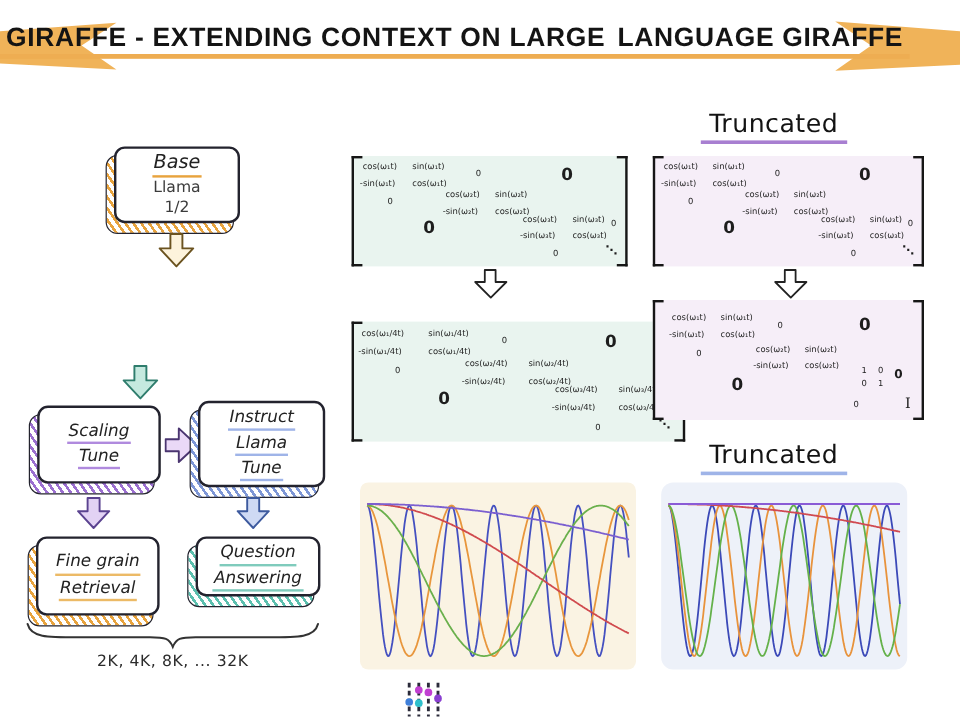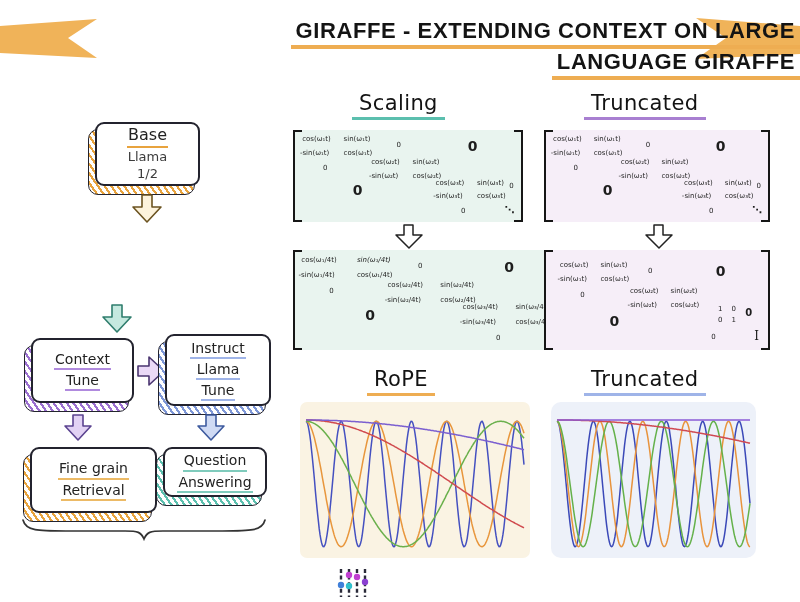--- a/index.html
+++ b/index.html
@@ -1,35 +1,35 @@
 <!DOCTYPE html>
 <html><head>
 <meta charset="utf-8">
 <style>
   html,body{margin:0;padding:0;background:#fff;}
   .stage{position:relative;width:800px;height:602px;background:#ffffff;overflow:hidden;
          font-family:"DejaVu Sans",sans-serif;color:#1c1c1c;}
   svg{display:block;}
 
   
-  .title-wrap{position:absolute;top:18px;left:0;right:0;display:flex;flex-direction:column;
+  .title-wrap{position:absolute;top:18px;left:0;right:12px;display:flex;flex-direction:row;
               align-items:flex-end;z-index:3;}
   .title-line{font-family:"Liberation Sans",sans-serif;font-weight:800;font-size:22px;
               letter-spacing:.6px;color:#141414;border-bottom:4px solid #eead52;
               line-height:1.18;padding:0 5px 1px;white-space:nowrap;}
   .ribbon{position:absolute;z-index:1;}
 
   
   .sbox{position:absolute;}
   .sbox .shadow{position:absolute;width:100%;height:100%;left:-7px;top:7px;
                 border:1.6px solid #23232e;border-radius:10px;
                 background:repeating-linear-gradient(55deg,var(--acc) 0 2.2px,#fff 2.2px 5.4px);}
   .sbox .face{position:absolute;inset:0;background:#fff;border:2px solid #23232e;border-radius:9px;
               display:flex;flex-direction:column;align-items:center;justify-content:center;gap:1px;}
-  .u{border-bottom:2px solid var(--ul);color:#222;line-height:1.3;padding:0 1px;}
+  .u{border-bottom:2px solid var(--ul);color:#222;line-height:1.3;padding:0 1px;font-style:italic;}
   .box-title{font-size:16px;}
   .box-line{font-size:14px;}
   .box-sub{font-size:13px;color:#3c3c3c;line-height:1.25;text-align:center;}
 
   
   .sec-h{position:absolute;font-size:21px;color:#131313;letter-spacing:.4px;
          border-bottom:3px solid var(--ul);padding:0 7px 2px;white-space:nowrap;}
 
   
   .matrix{position:absolute;background:var(--mbg);}
@@ -85,21 +85,21 @@
   </svg>
 
 
   <svg style="position:absolute;left:100px;top:304px" width="34" height="30">
     <polygon points="12,1 12,13 3,13 17,28 31,13 22,13 22,1" fill="#c5e9df" stroke="#2f7d6d" stroke-width="1.6" stroke-linejoin="round"></polygon>
   </svg>
 
   <div class="sbox" style="left:31px;top:338px;width:103px;height:65px;--acc:#9b6fd0">
     <div class="shadow"></div>
     <div class="face">
-      <span class="u box-line" style="--ul:#b08ade">Context</span>
+      <span class="u box-line" style="--ul:#b08ade">Scaling</span>
       <span class="u box-line" style="--ul:#b08ade">Tune</span>
     </div>
   </div>
 
   <svg style="position:absolute;left:137px;top:354px" width="28" height="34">
     <polygon points="1,12 12,12 12,3 27,17 12,31 12,22 1,22" fill="#ead9f7" stroke="#4a3570" stroke-width="1.6" stroke-linejoin="round"></polygon>
   </svg>
 
   <div class="sbox" style="left:165px;top:334px;width:106px;height:72px;--acc:#7d96d6">
     <div class="shadow"></div>
@@ -110,41 +110,41 @@
     </div>
   </div>
 
   <svg style="position:absolute;left:62px;top:414px" width="32" height="28">
     <polygon points="11,1 11,12 3,12 16,26 29,12 21,12 21,1" fill="#e2d2f4" stroke="#5b4390" stroke-width="1.6" stroke-linejoin="round"></polygon>
   </svg>
   <svg style="position:absolute;left:195px;top:414px" width="32" height="28">
     <polygon points="11,1 11,12 3,12 16,26 29,12 21,12 21,1" fill="#cfdaf4" stroke="#3d5a9e" stroke-width="1.6" stroke-linejoin="round"></polygon>
   </svg>
 
-  <div class="sbox" style="left:30px;top:447px;width:127px;height:66px;--acc:#e8a33d">
+  <div class="sbox" style="left:30px;top:447px;width:103px;height:66px;--acc:#e8a33d">
     <div class="shadow"></div>
     <div class="face">
       <span class="u box-line" style="--ul:#ecba66">Fine grain</span>
       <span class="u box-line" style="--ul:#ecba66">Retrieval</span>
     </div>
   </div>
 
   <div class="sbox" style="left:163px;top:447px;width:104px;height:50px;--acc:#5bbfae">
     <div class="shadow"></div>
     <div class="face">
       <span class="u box-line" style="--ul:#7fcbbc">Question</span>
       <span class="u box-line" style="--ul:#7fcbbc">Answering</span>
     </div>
   </div>
 
   <svg style="position:absolute;left:20px;top:518px" width="248" height="24">
     <path d="M3,2 C6,14 20,13 55,13 L105,13 C118,13 121,14 124,21 C127,14 130,13 143,13 L193,13 C228,13 242,14 245,2" fill="none" stroke="#333" stroke-width="1.7" stroke-linecap="round"></path>
   </svg>
-
-  <div class="sec-h" style="left:352px;top:91px;--ul:#5bbfae">Scaling</div>
+  <div class="range-label" style="left:20px;top:544px;width:248px">2K, 4K, 8K, ... 32K</div>
+
   <div class="sec-h" style="left:584px;top:91px;--ul:#a87fd1">Truncated</div>
 
   <div class="matrix" style="left:293px;top:130px;width:230px;height:92px;--mbg:#e9f4ef">
       <span class="cell" style="left: 4%; top: 7%;">cos(ω₁t)</span>
       <span class="cell" style="left: 22%; top: 7%;">sin(ω₁t)</span>
       <span class="cell" style="left: 3%; top: 22%;">-sin(ω₁t)</span>
       <span class="cell" style="left: 22%; top: 22%;">cos(ω₁t)</span>
       <span class="cell" style="left: 45%; top: 13%;">0</span>
       <span class="cell b" style="left: 76%; top: 10%;">0</span>
       <span class="cell" style="left: 13%; top: 38%;">0</span>
@@ -154,23 +154,23 @@
       <span class="cell" style="left: 52%; top: 47%;">cos(ω₂t)</span>
       <span class="cell b" style="left: 26%; top: 58%;">0</span>
       <span class="cell" style="left: 62%; top: 54%;">cos(ω₃t)</span>
       <span class="cell" style="left: 80%; top: 54%;">sin(ω₃t)</span>
       <span class="cell" style="left: 61%; top: 69%;">-sin(ω₃t)</span>
       <span class="cell" style="left: 80%; top: 69%;">cos(ω₃t)</span>
       <span class="cell" style="left: 94%; top: 58%;">0</span>
       <span class="cell" style="left: 73%; top: 85%;">0</span>
       <span class="cell d" style="left: 92%; top: 82%;">⋱</span>
     </div>
-  <div class="matrix" style="left:293px;top:250px;width:278px;height:100px;--mbg:#e9f4ef">
+  <div class="matrix" style="left:293px;top:268px;width:278px;height:100px;--mbg:#e9f4ef">
       <span class="cell" style="left: 3%; top: 7%;">cos(ω₁/4t)</span>
-      <span class="cell" style="left: 23%; top: 7%; font-style: italic;">sin(ω₁/4t)</span>
+      <span class="cell" style="left: 23%; top: 7%;">sin(ω₁/4t)</span>
       <span class="cell" style="left: 2%; top: 22%;">-sin(ω₁/4t)</span>
       <span class="cell" style="left: 23%; top: 22%;">cos(ω₁/4t)</span>
       <span class="cell" style="left: 45%; top: 13%;">0</span>
       <span class="cell b" style="left: 76%; top: 10%;">0</span>
       <span class="cell" style="left: 13%; top: 38%;">0</span>
       <span class="cell" style="left: 34%; top: 32%;">cos(ω₂/4t)</span>
       <span class="cell" style="left: 53%; top: 32%;">sin(ω₂/4t)</span>
       <span class="cell" style="left: 33%; top: 47%;">-sin(ω₂/4t)</span>
       <span class="cell" style="left: 53%; top: 47%;">cos(ω₂/4t)</span>
       <span class="cell b" style="left: 26%; top: 58%;">0</span>
@@ -225,21 +225,20 @@
       <span class="cell i" style="left: 93%; top: 80%;">I</span>
     </div>
 
   <svg style="position:absolute;left:394px;top:224px" width="30" height="26">
     <polygon points="10,1 10,11 2,11 15,24 28,11 19,11 19,1" fill="#ffffff" stroke="#222" stroke-width="1.5" stroke-linejoin="round"></polygon>
   </svg>
   <svg style="position:absolute;left:644px;top:224px" width="30" height="26">
     <polygon points="10,1 10,11 2,11 15,24 28,11 19,11 19,1" fill="#ffffff" stroke="#222" stroke-width="1.5" stroke-linejoin="round"></polygon>
   </svg>
 
-  <div class="sec-h" style="left:367px;top:367px;--ul:#eead52">RoPE</div>
   <div class="sec-h" style="left:584px;top:367px;--ul:#9fb4e8">Truncated</div>
 
   <div class="plot" style="left:300px;top:402px;width:230px;height:156px;background:#faf3e3">
       <svg width="230" height="156" viewBox="0 0 230 156">
         <polyline points="6.0,19.3 6.8,19.9 7.6,21.7 8.3,24.7 9.1,28.8 9.9,33.9 10.7,39.9 11.4,46.8 12.2,54.3 13.0,62.4 13.8,70.8 14.6,79.5 15.3,88.2 16.1,96.8 16.9,105.1 17.7,112.9 18.5,120.2 19.2,126.7 20.0,132.4 20.8,137.1 21.6,140.7 22.3,143.2 23.1,144.5 23.9,144.6 24.7,143.5 25.5,141.2 26.2,137.7 27.0,133.2 27.8,127.7 28.6,121.3 29.4,114.2 30.1,106.4 30.9,98.1 31.7,89.6 32.5,80.9 33.3,72.2 34.0,63.7 34.8,55.6 35.6,47.9 36.4,41.0 37.1,34.8 37.9,29.5 38.7,25.3 39.5,22.1 40.3,20.1 41.0,19.3 41.8,19.7 42.6,21.3 43.4,24.1 44.1,28.0 44.9,33.0 45.7,38.9 46.5,45.6 47.3,53.0 48.0,61.0 48.8,69.4 49.6,78.1 50.4,86.8 51.2,95.4 51.9,103.8 52.7,111.7 53.5,119.1 54.3,125.7 55.1,131.5 55.8,136.4 56.6,140.2 57.4,142.9 58.2,144.4 58.9,144.7 59.7,143.7 60.5,141.6 61.3,138.4 62.1,134.0 62.8,128.7 63.6,122.4 64.4,115.4 65.2,107.7 66.0,99.5 66.7,91.0 67.5,82.3 68.3,73.6 69.1,65.0 69.8,56.8 70.6,49.1 71.4,42.0 72.2,35.7 73.0,30.3 73.7,25.9 74.5,22.5 75.3,20.4 76.1,19.4 76.9,19.6 77.6,21.0 78.4,23.6 79.2,27.3 80.0,32.1 80.7,37.9 81.5,44.5 82.3,51.8 83.1,59.7 83.9,68.0 84.6,76.7 85.4,85.4 86.2,94.0 87.0,102.4 87.8,110.5 88.5,117.9 89.3,124.7 90.1,130.7 90.9,135.7 91.6,139.7 92.4,142.5 93.2,144.2 94.0,144.7 94.8,144.0 95.5,142.1 96.3,139.0 97.1,134.8 97.9,129.6 98.6,123.5 99.4,116.5 100.2,109.0 101.0,100.8 101.8,92.4 102.5,83.7 103.3,75.0 104.1,66.4 104.9,58.1 105.7,50.3 106.4,43.1 107.2,36.7 108.0,31.1 108.8,26.5 109.5,23.0 110.3,20.6 111.1,19.4 111.9,19.5 112.7,20.7 113.4,23.1 114.2,26.7 115.0,31.3 115.8,36.9 116.6,43.3 117.3,50.6 118.1,58.4 118.9,66.7 119.7,75.3 120.5,84.0 121.2,92.6 122.0,101.1 122.8,109.2 123.6,116.8 124.3,123.7 125.1,129.8 125.9,134.9 126.7,139.1 127.5,142.1 128.2,144.0 129.0,144.7 129.8,144.2 130.6,142.4 131.3,139.5 132.1,135.5 132.9,130.5 133.7,124.5 134.5,117.7 135.2,110.2 136.0,102.2 136.8,93.7 137.6,85.1 138.4,76.4 139.1,67.8 139.9,59.4 140.7,51.5 141.5,44.2 142.3,37.7 143.0,31.9 143.8,27.2 144.6,23.5 145.4,20.9 146.1,19.6 146.9,19.4 147.7,20.4 148.5,22.6 149.3,26.0 150.0,30.5 150.8,35.9 151.6,42.3 152.4,49.4 153.2,57.1 153.9,65.3 154.7,73.9 155.5,82.6 156.3,91.3 157.0,99.8 157.8,107.9 158.6,115.6 159.4,122.6 160.2,128.8 160.9,134.2 161.7,138.5 162.5,141.7 163.3,143.8 164.0,144.7 164.8,144.3 165.6,142.8 166.4,140.1 167.2,136.3 167.9,131.4 168.7,125.5 169.5,118.9 170.3,111.5 171.1,103.5 171.8,95.1 172.6,86.5 173.4,77.8 174.2,69.1 175.0,60.8 175.7,52.8 176.5,45.4 177.3,38.7 178.1,32.8 178.8,27.9 179.6,24.0 180.4,21.3 181.2,19.7 182.0,19.3 182.7,20.2 183.5,22.2 184.3,25.4 185.1,29.7 185.8,35.0 186.6,41.2 187.4,48.2 188.2,55.8 189.0,64.0 189.7,72.5 190.5,81.2 191.3,89.9 192.1,98.4 192.9,106.6 193.6,114.4 194.4,121.5 195.2,127.9 196.0,133.4 196.8,137.9 197.5,141.3 198.3,143.5 199.1,144.6 199.9,144.5 200.6,143.1 201.4,140.6 202.2,136.9 203.0,132.2 203.8,126.5 204.5,120.0 205.3,112.7 206.1,104.8 206.9,96.5 207.7,87.9 208.4,79.2 209.2,70.5 210.0,62.1 210.8,54.0 211.5,46.5 212.3,39.7 213.1,33.7 213.9,28.6 214.7,24.6 215.4,21.6 216.2,19.9 217.0,19.3 217.8,19.9 218.5,21.8 219.3,24.8 220.1,28.9 220.9,34.0 221.7,40.1 222.4,47.0 223.2,54.5 224.0,62.6" fill="none" stroke="#4450c0" stroke-width="1.5"></polyline>
         <polyline points="6.0,19.3 6.8,19.5 7.6,19.9 8.3,20.7 9.1,21.7 9.9,23.1 10.7,24.7 11.4,26.6 12.2,28.8 13.0,31.2 13.8,33.9 14.6,36.8 15.3,39.9 16.1,43.2 16.9,46.8 17.7,50.4 18.5,54.3 19.2,58.3 20.0,62.4 20.8,66.5 21.6,70.8 22.3,75.1 23.1,79.5 23.9,83.8 24.7,88.2 25.5,92.5 26.2,96.8 27.0,101.0 27.8,105.1 28.6,109.1 29.4,112.9 30.1,116.7 30.9,120.2 31.7,123.6 32.5,126.7 33.3,129.7 34.0,132.4 34.8,134.9 35.6,137.1 36.4,139.0 37.1,140.7 37.9,142.1 38.7,143.2 39.5,144.0 40.3,144.5 41.0,144.7 41.8,144.6 42.6,144.2 43.4,143.5 44.1,142.5 44.9,141.2 45.7,139.6 46.5,137.7 47.3,135.6 48.0,133.2 48.8,130.6 49.6,127.7 50.4,124.6 51.2,121.3 51.9,117.8 52.7,114.2 53.5,110.3 54.3,106.4 55.1,102.3 55.8,98.1 56.6,93.9 57.4,89.6 58.2,85.2 58.9,80.9 59.7,76.5 60.5,72.2 61.3,67.9 62.1,63.7 62.8,59.6 63.6,55.6 64.4,51.7 65.2,47.9 66.0,44.4 66.7,41.0 67.5,37.8 68.3,34.8 69.1,32.0 69.8,29.5 70.6,27.3 71.4,25.3 72.2,23.5 73.0,22.1 73.7,21.0 74.5,20.1 75.3,19.6 76.1,19.3 76.9,19.4 77.6,19.7 78.4,20.4 79.2,21.3 80.0,22.6 80.7,24.1 81.5,25.9 82.3,28.0 83.1,30.4 83.9,33.0 84.6,35.8 85.4,38.9 86.2,42.1 87.0,45.6 87.8,49.2 88.5,53.0 89.3,57.0 90.1,61.0 90.9,65.2 91.6,69.4 92.4,73.7 93.2,78.1 94.0,82.4 94.8,86.8 95.5,91.1 96.3,95.4 97.1,99.6 97.9,103.8 98.6,107.8 99.4,111.7 100.2,115.5 101.0,119.1 101.8,122.5 102.5,125.7 103.3,128.8 104.1,131.5 104.9,134.1 105.7,136.4 106.4,138.4 107.2,140.2 108.0,141.7 108.8,142.9 109.5,143.8 110.3,144.4 111.1,144.7 111.9,144.7 112.7,144.4 113.4,143.7 114.2,142.8 115.0,141.6 115.8,140.1 116.6,138.4 117.3,136.3 118.1,134.0 118.9,131.5 119.7,128.7 120.5,125.6 121.2,122.4 122.0,119.0 122.8,115.4 123.6,111.6 124.3,107.7 125.1,103.6 125.9,99.5 126.7,95.3 127.5,91.0 128.2,86.6 129.0,82.3 129.8,77.9 130.6,73.6 131.3,69.3 132.1,65.0 132.9,60.9 133.7,56.8 134.5,52.9 135.2,49.1 136.0,45.5 136.8,42.0 137.6,38.8 138.4,35.7 139.1,32.9 139.9,30.3 140.7,28.0 141.5,25.9 142.3,24.1 143.0,22.5 143.8,21.3 144.6,20.4 145.4,19.7 146.1,19.4 146.9,19.3 147.7,19.6 148.5,20.1 149.3,21.0 150.0,22.2 150.8,23.6 151.6,25.3 152.4,27.3 153.2,29.6 153.9,32.1 154.7,34.9 155.5,37.9 156.3,41.1 157.0,44.5 157.8,48.0 158.6,51.8 159.4,55.7 160.2,59.7 160.9,63.8 161.7,68.0 162.5,72.3 163.3,76.7 164.0,81.0 164.8,85.4 165.6,89.7 166.4,94.0 167.2,98.3 167.9,102.4 168.7,106.5 169.5,110.5 170.3,114.3 171.1,117.9 171.8,121.4 172.6,124.7 173.4,127.8 174.2,130.7 175.0,133.3 175.7,135.7 176.5,137.8 177.3,139.7 178.1,141.2 178.8,142.5 179.6,143.5 180.4,144.2 181.2,144.6 182.0,144.7 182.7,144.5 183.5,144.0 184.3,143.2 185.1,142.1 185.8,140.7 186.6,139.0 187.4,137.0 188.2,134.8 189.0,132.3 189.7,129.6 190.5,126.6 191.3,123.5 192.1,120.1 192.9,116.5 193.6,112.8 194.4,109.0 195.2,105.0 196.0,100.8 196.8,96.6 197.5,92.4 198.3,88.0 199.1,83.7 199.9,79.3 200.6,75.0 201.4,70.7 202.2,66.4 203.0,62.2 203.8,58.1 204.5,54.2 205.3,50.3 206.1,46.6 206.9,43.1 207.7,39.8 208.4,36.7 209.2,33.8 210.0,31.1 210.8,28.7 211.5,26.5 212.3,24.6 213.1,23.0 213.9,21.7 214.7,20.6 215.4,19.9 216.2,19.4 217.0,19.3 217.8,19.5 218.5,19.9 219.3,20.7 220.1,21.8 220.9,23.1 221.7,24.7 222.4,26.7 223.2,28.8 224.0,31.3" fill="none" stroke="#e8963c" stroke-width="1.5"></polyline>
         <polyline points="6.0,19.3 6.8,19.3 7.6,19.4 8.3,19.5 9.1,19.6 9.9,19.8 10.7,20.0 11.4,20.3 12.2,20.6 13.0,20.9 13.8,21.3 14.6,21.7 15.3,22.1 16.1,22.6 16.9,23.1 17.7,23.7 18.5,24.3 19.2,24.9 20.0,25.6 20.8,26.3 21.6,27.1 22.3,27.8 23.1,28.6 23.9,29.5 24.7,30.4 25.5,31.3 26.2,32.2 27.0,33.2 27.8,34.2 28.6,35.2 29.4,36.3 30.1,37.4 30.9,38.5 31.7,39.7 32.5,40.8 33.3,42.0 34.0,43.3 34.8,44.5 35.6,45.8 36.4,47.1 37.1,48.4 37.9,49.7 38.7,51.1 39.5,52.5 40.3,53.9 41.0,55.3 41.8,56.7 42.6,58.2 43.4,59.7 44.1,61.1 44.9,62.6 45.7,64.1 46.5,65.6 47.3,67.2 48.0,68.7 48.8,70.3 49.6,71.8 50.4,73.4 51.2,74.9 51.9,76.5 52.7,78.1 53.5,79.6 54.3,81.2 55.1,82.8 55.8,84.4 56.6,85.9 57.4,87.5 58.2,89.1 58.9,90.6 59.7,92.2 60.5,93.7 61.3,95.3 62.1,96.8 62.8,98.4 63.6,99.9 64.4,101.4 65.2,102.9 66.0,104.3 66.7,105.8 67.5,107.3 68.3,108.7 69.1,110.1 69.8,111.5 70.6,112.9 71.4,114.3 72.2,115.6 73.0,116.9 73.7,118.2 74.5,119.5 75.3,120.7 76.1,122.0 76.9,123.2 77.6,124.3 78.4,125.5 79.2,126.6 80.0,127.7 80.7,128.8 81.5,129.8 82.3,130.8 83.1,131.8 83.9,132.7 84.6,133.6 85.4,134.5 86.2,135.4 87.0,136.2 87.8,136.9 88.5,137.7 89.3,138.4 90.1,139.1 90.9,139.7 91.6,140.3 92.4,140.9 93.2,141.4 94.0,141.9 94.8,142.3 95.5,142.7 96.3,143.1 97.1,143.4 97.9,143.7 98.6,144.0 99.4,144.2 100.2,144.4 101.0,144.5 101.8,144.6 102.5,144.7 103.3,144.7 104.1,144.7 104.9,144.6 105.7,144.5 106.4,144.4 107.2,144.2 108.0,144.0 108.8,143.7 109.5,143.4 110.3,143.1 111.1,142.7 111.9,142.3 112.7,141.9 113.4,141.4 114.2,140.9 115.0,140.3 115.8,139.7 116.6,139.1 117.3,138.4 118.1,137.7 118.9,136.9 119.7,136.2 120.5,135.4 121.2,134.5 122.0,133.6 122.8,132.7 123.6,131.8 124.3,130.8 125.1,129.8 125.9,128.8 126.7,127.7 127.5,126.6 128.2,125.5 129.0,124.3 129.8,123.2 130.6,122.0 131.3,120.7 132.1,119.5 132.9,118.2 133.7,116.9 134.5,115.6 135.2,114.3 136.0,112.9 136.8,111.5 137.6,110.1 138.4,108.7 139.1,107.3 139.9,105.8 140.7,104.3 141.5,102.9 142.3,101.4 143.0,99.9 143.8,98.4 144.6,96.8 145.4,95.3 146.1,93.7 146.9,92.2 147.7,90.6 148.5,89.1 149.3,87.5 150.0,85.9 150.8,84.4 151.6,82.8 152.4,81.2 153.2,79.6 153.9,78.1 154.7,76.5 155.5,74.9 156.3,73.4 157.0,71.8 157.8,70.3 158.6,68.7 159.4,67.2 160.2,65.6 160.9,64.1 161.7,62.6 162.5,61.1 163.3,59.7 164.0,58.2 164.8,56.7 165.6,55.3 166.4,53.9 167.2,52.5 167.9,51.1 168.7,49.7 169.5,48.4 170.3,47.1 171.1,45.8 171.8,44.5 172.6,43.3 173.4,42.0 174.2,40.8 175.0,39.7 175.7,38.5 176.5,37.4 177.3,36.3 178.1,35.2 178.8,34.2 179.6,33.2 180.4,32.2 181.2,31.3 182.0,30.4 182.7,29.5 183.5,28.6 184.3,27.8 185.1,27.1 185.8,26.3 186.6,25.6 187.4,24.9 188.2,24.3 189.0,23.7 189.7,23.1 190.5,22.6 191.3,22.1 192.1,21.7 192.9,21.3 193.6,20.9 194.4,20.6 195.2,20.3 196.0,20.0 196.8,19.8 197.5,19.6 198.3,19.5 199.1,19.4 199.9,19.3 200.6,19.3 201.4,19.3 202.2,19.4 203.0,19.5 203.8,19.6 204.5,19.8 205.3,20.0 206.1,20.3 206.9,20.6 207.7,20.9 208.4,21.3 209.2,21.7 210.0,22.1 210.8,22.6 211.5,23.1 212.3,23.7 213.1,24.3 213.9,24.9 214.7,25.6 215.4,26.3 216.2,27.1 217.0,27.8 217.8,28.6 218.5,29.5 219.3,30.4 220.1,31.3 220.9,32.2 221.7,33.2 222.4,34.2 223.2,35.2 224.0,36.3" fill="none" stroke="#6ab04c" stroke-width="1.5"></polyline>
         <polyline points="6.0,18.0 6.8,18.0 7.6,18.0 8.3,18.0 9.1,18.0 9.9,18.0 10.7,18.1 11.4,18.1 12.2,18.1 13.0,18.2 13.8,18.2 14.6,18.2 15.3,18.3 16.1,18.4 16.9,18.4 17.7,18.5 18.5,18.5 19.2,18.6 20.0,18.7 20.8,18.8 21.6,18.9 22.3,19.0 23.1,19.0 23.9,19.1 24.7,19.2 25.5,19.4 26.2,19.5 27.0,19.6 27.8,19.7 28.6,19.8 29.4,20.0 30.1,20.1 30.9,20.2 31.7,20.4 32.5,20.5 33.3,20.7 34.0,20.8 34.8,21.0 35.6,21.1 36.4,21.3 37.1,21.5 37.9,21.7 38.7,21.8 39.5,22.0 40.3,22.2 41.0,22.4 41.8,22.6 42.6,22.8 43.4,23.0 44.1,23.2 44.9,23.4 45.7,23.6 46.5,23.9 47.3,24.1 48.0,24.3 48.8,24.5 49.6,24.8 50.4,25.0 51.2,25.3 51.9,25.5 52.7,25.8 53.5,26.0 54.3,26.3 55.1,26.5 55.8,26.8 56.6,27.1 57.4,27.4 58.2,27.6 58.9,27.9 59.7,28.2 60.5,28.5 61.3,28.8 62.1,29.1 62.8,29.4 63.6,29.7 64.4,30.0 65.2,30.3 66.0,30.6 66.7,30.9 67.5,31.3 68.3,31.6 69.1,31.9 69.8,32.3 70.6,32.6 71.4,32.9 72.2,33.3 73.0,33.6 73.7,34.0 74.5,34.3 75.3,34.7 76.1,35.0 76.9,35.4 77.6,35.8 78.4,36.1 79.2,36.5 80.0,36.9 80.7,37.3 81.5,37.6 82.3,38.0 83.1,38.4 83.9,38.8 84.6,39.2 85.4,39.6 86.2,40.0 87.0,40.4 87.8,40.8 88.5,41.2 89.3,41.6 90.1,42.0 90.9,42.5 91.6,42.9 92.4,43.3 93.2,43.7 94.0,44.1 94.8,44.6 95.5,45.0 96.3,45.4 97.1,45.9 97.9,46.3 98.6,46.8 99.4,47.2 100.2,47.7 101.0,48.1 101.8,48.6 102.5,49.0 103.3,49.5 104.1,49.9 104.9,50.4 105.7,50.9 106.4,51.3 107.2,51.8 108.0,52.3 108.8,52.7 109.5,53.2 110.3,53.7 111.1,54.2 111.9,54.6 112.7,55.1 113.4,55.6 114.2,56.1 115.0,56.6 115.8,57.1 116.6,57.6 117.3,58.0 118.1,58.5 118.9,59.0 119.7,59.5 120.5,60.0 121.2,60.5 122.0,61.0 122.8,61.5 123.6,62.0 124.3,62.5 125.1,63.1 125.9,63.6 126.7,64.1 127.5,64.6 128.2,65.1 129.0,65.6 129.8,66.1 130.6,66.6 131.3,67.2 132.1,67.7 132.9,68.2 133.7,68.7 134.5,69.2 135.2,69.7 136.0,70.3 136.8,70.8 137.6,71.3 138.4,71.8 139.1,72.4 139.9,72.9 140.7,73.4 141.5,73.9 142.3,74.5 143.0,75.0 143.8,75.5 144.6,76.1 145.4,76.6 146.1,77.1 146.9,77.7 147.7,78.2 148.5,78.7 149.3,79.2 150.0,79.8 150.8,80.3 151.6,80.8 152.4,81.4 153.2,81.9 153.9,82.4 154.7,83.0 155.5,83.5 156.3,84.0 157.0,84.6 157.8,85.1 158.6,85.6 159.4,86.1 160.2,86.7 160.9,87.2 161.7,87.7 162.5,88.3 163.3,88.8 164.0,89.3 164.8,89.9 165.6,90.4 166.4,90.9 167.2,91.4 167.9,92.0 168.7,92.5 169.5,93.0 170.3,93.5 171.1,94.1 171.8,94.6 172.6,95.1 173.4,95.6 174.2,96.1 175.0,96.7 175.7,97.2 176.5,97.7 177.3,98.2 178.1,98.7 178.8,99.2 179.6,99.7 180.4,100.2 181.2,100.8 182.0,101.3 182.7,101.8 183.5,102.3 184.3,102.8 185.1,103.3 185.8,103.8 186.6,104.3 187.4,104.8 188.2,105.3 189.0,105.8 189.7,106.3 190.5,106.8 191.3,107.2 192.1,107.7 192.9,108.2 193.6,108.7 194.4,109.2 195.2,109.7 196.0,110.1 196.8,110.6 197.5,111.1 198.3,111.6 199.1,112.0 199.9,112.5 200.6,113.0 201.4,113.4 202.2,113.9 203.0,114.4 203.8,114.8 204.5,115.3 205.3,115.7 206.1,116.2 206.9,116.6 207.7,117.1 208.4,117.5 209.2,117.9 210.0,118.4 210.8,118.8 211.5,119.3 212.3,119.7 213.1,120.1 213.9,120.5 214.7,121.0 215.4,121.4 216.2,121.8 217.0,122.2 217.8,122.6 218.5,123.0 219.3,123.4 220.1,123.9 220.9,124.3 221.7,124.6 222.4,125.0 223.2,125.4 224.0,125.8" fill="none" stroke="#d04a4e" stroke-width="1.5"></polyline>
         <polyline points="6.0,18.0 6.8,18.0 7.6,18.0 8.3,18.0 9.1,18.0 9.9,18.0 10.7,18.0 11.4,18.0 12.2,18.0 13.0,18.0 13.8,18.0 14.6,18.0 15.3,18.0 16.1,18.0 16.9,18.1 17.7,18.1 18.5,18.1 19.2,18.1 20.0,18.1 20.8,18.1 21.6,18.1 22.3,18.2 23.1,18.2 23.9,18.2 24.7,18.2 25.5,18.2 26.2,18.3 27.0,18.3 27.8,18.3 28.6,18.3 29.4,18.4 30.1,18.4 30.9,18.4 31.7,18.4 32.5,18.5 33.3,18.5 34.0,18.5 34.8,18.5 35.6,18.6 36.4,18.6 37.1,18.6 37.9,18.7 38.7,18.7 39.5,18.7 40.3,18.8 41.0,18.8 41.8,18.9 42.6,18.9 43.4,18.9 44.1,19.0 44.9,19.0 45.7,19.1 46.5,19.1 47.3,19.1 48.0,19.2 48.8,19.2 49.6,19.3 50.4,19.3 51.2,19.4 51.9,19.4 52.7,19.5 53.5,19.5 54.3,19.6 55.1,19.6 55.8,19.7 56.6,19.7 57.4,19.8 58.2,19.8 58.9,19.9 59.7,19.9 60.5,20.0 61.3,20.0 62.1,20.1 62.8,20.2 63.6,20.2 64.4,20.3 65.2,20.3 66.0,20.4 66.7,20.5 67.5,20.5 68.3,20.6 69.1,20.7 69.8,20.7 70.6,20.8 71.4,20.9 72.2,20.9 73.0,21.0 73.7,21.1 74.5,21.1 75.3,21.2 76.1,21.3 76.9,21.4 77.6,21.4 78.4,21.5 79.2,21.6 80.0,21.7 80.7,21.7 81.5,21.8 82.3,21.9 83.1,22.0 83.9,22.1 84.6,22.1 85.4,22.2 86.2,22.3 87.0,22.4 87.8,22.5 88.5,22.6 89.3,22.6 90.1,22.7 90.9,22.8 91.6,22.9 92.4,23.0 93.2,23.1 94.0,23.2 94.8,23.3 95.5,23.4 96.3,23.5 97.1,23.5 97.9,23.6 98.6,23.7 99.4,23.8 100.2,23.9 101.0,24.0 101.8,24.1 102.5,24.2 103.3,24.3 104.1,24.4 104.9,24.5 105.7,24.6 106.4,24.7 107.2,24.8 108.0,24.9 108.8,25.0 109.5,25.1 110.3,25.2 111.1,25.4 111.9,25.5 112.7,25.6 113.4,25.7 114.2,25.8 115.0,25.9 115.8,26.0 116.6,26.1 117.3,26.2 118.1,26.3 118.9,26.5 119.7,26.6 120.5,26.7 121.2,26.8 122.0,26.9 122.8,27.0 123.6,27.2 124.3,27.3 125.1,27.4 125.9,27.5 126.7,27.6 127.5,27.8 128.2,27.9 129.0,28.0 129.8,28.1 130.6,28.3 131.3,28.4 132.1,28.5 132.9,28.6 133.7,28.8 134.5,28.9 135.2,29.0 136.0,29.1 136.8,29.3 137.6,29.4 138.4,29.5 139.1,29.7 139.9,29.8 140.7,29.9 141.5,30.1 142.3,30.2 143.0,30.3 143.8,30.5 144.6,30.6 145.4,30.8 146.1,30.9 146.9,31.0 147.7,31.2 148.5,31.3 149.3,31.4 150.0,31.6 150.8,31.7 151.6,31.9 152.4,32.0 153.2,32.2 153.9,32.3 154.7,32.5 155.5,32.6 156.3,32.7 157.0,32.9 157.8,33.0 158.6,33.2 159.4,33.3 160.2,33.5 160.9,33.6 161.7,33.8 162.5,33.9 163.3,34.1 164.0,34.2 164.8,34.4 165.6,34.6 166.4,34.7 167.2,34.9 167.9,35.0 168.7,35.2 169.5,35.3 170.3,35.5 171.1,35.6 171.8,35.8 172.6,36.0 173.4,36.1 174.2,36.3 175.0,36.4 175.7,36.6 176.5,36.8 177.3,36.9 178.1,37.1 178.8,37.3 179.6,37.4 180.4,37.6 181.2,37.8 182.0,37.9 182.7,38.1 183.5,38.3 184.3,38.4 185.1,38.6 185.8,38.8 186.6,38.9 187.4,39.1 188.2,39.3 189.0,39.4 189.7,39.6 190.5,39.8 191.3,40.0 192.1,40.1 192.9,40.3 193.6,40.5 194.4,40.7 195.2,40.8 196.0,41.0 196.8,41.2 197.5,41.4 198.3,41.5 199.1,41.7 199.9,41.9 200.6,42.1 201.4,42.3 202.2,42.4 203.0,42.6 203.8,42.8 204.5,43.0 205.3,43.2 206.1,43.4 206.9,43.5 207.7,43.7 208.4,43.9 209.2,44.1 210.0,44.3 210.8,44.5 211.5,44.6 212.3,44.8 213.1,45.0 213.9,45.2 214.7,45.4 215.4,45.6 216.2,45.8 217.0,46.0 217.8,46.2 218.5,46.3 219.3,46.5 220.1,46.7 220.9,46.9 221.7,47.1 222.4,47.3 223.2,47.5 224.0,47.7" fill="none" stroke="#7b5fd0" stroke-width="1.5"></polyline>
       </svg>

